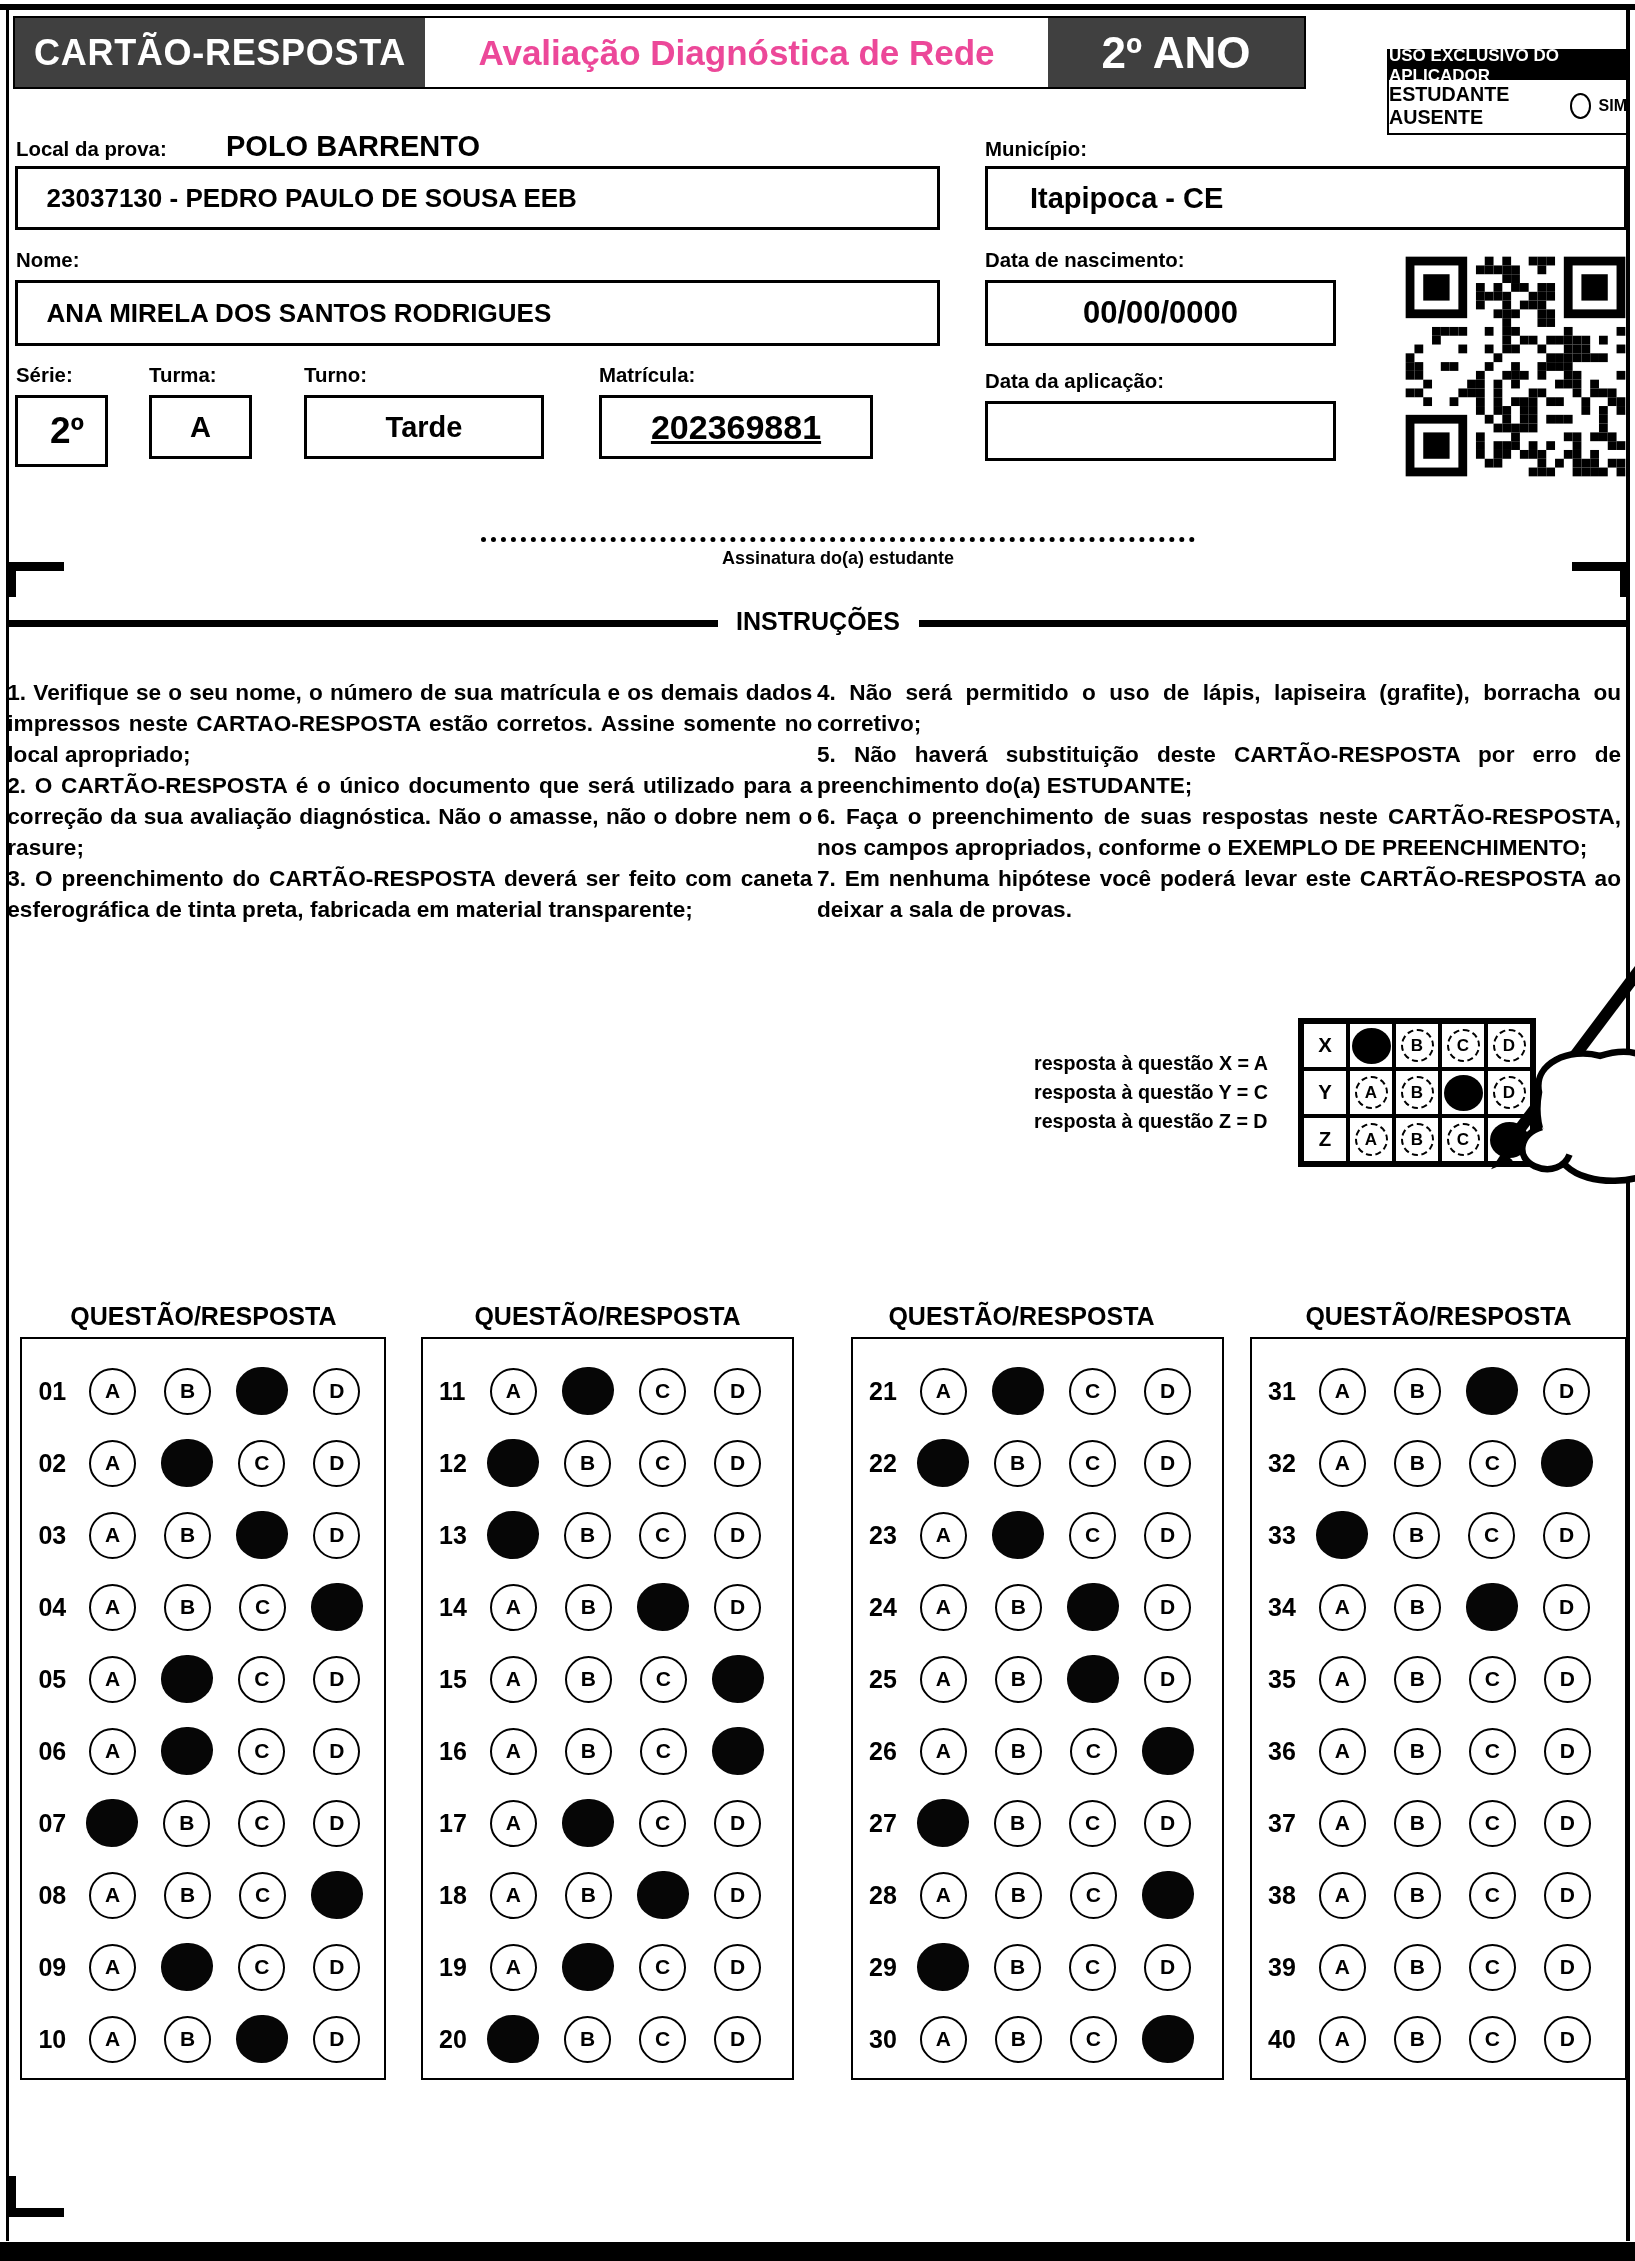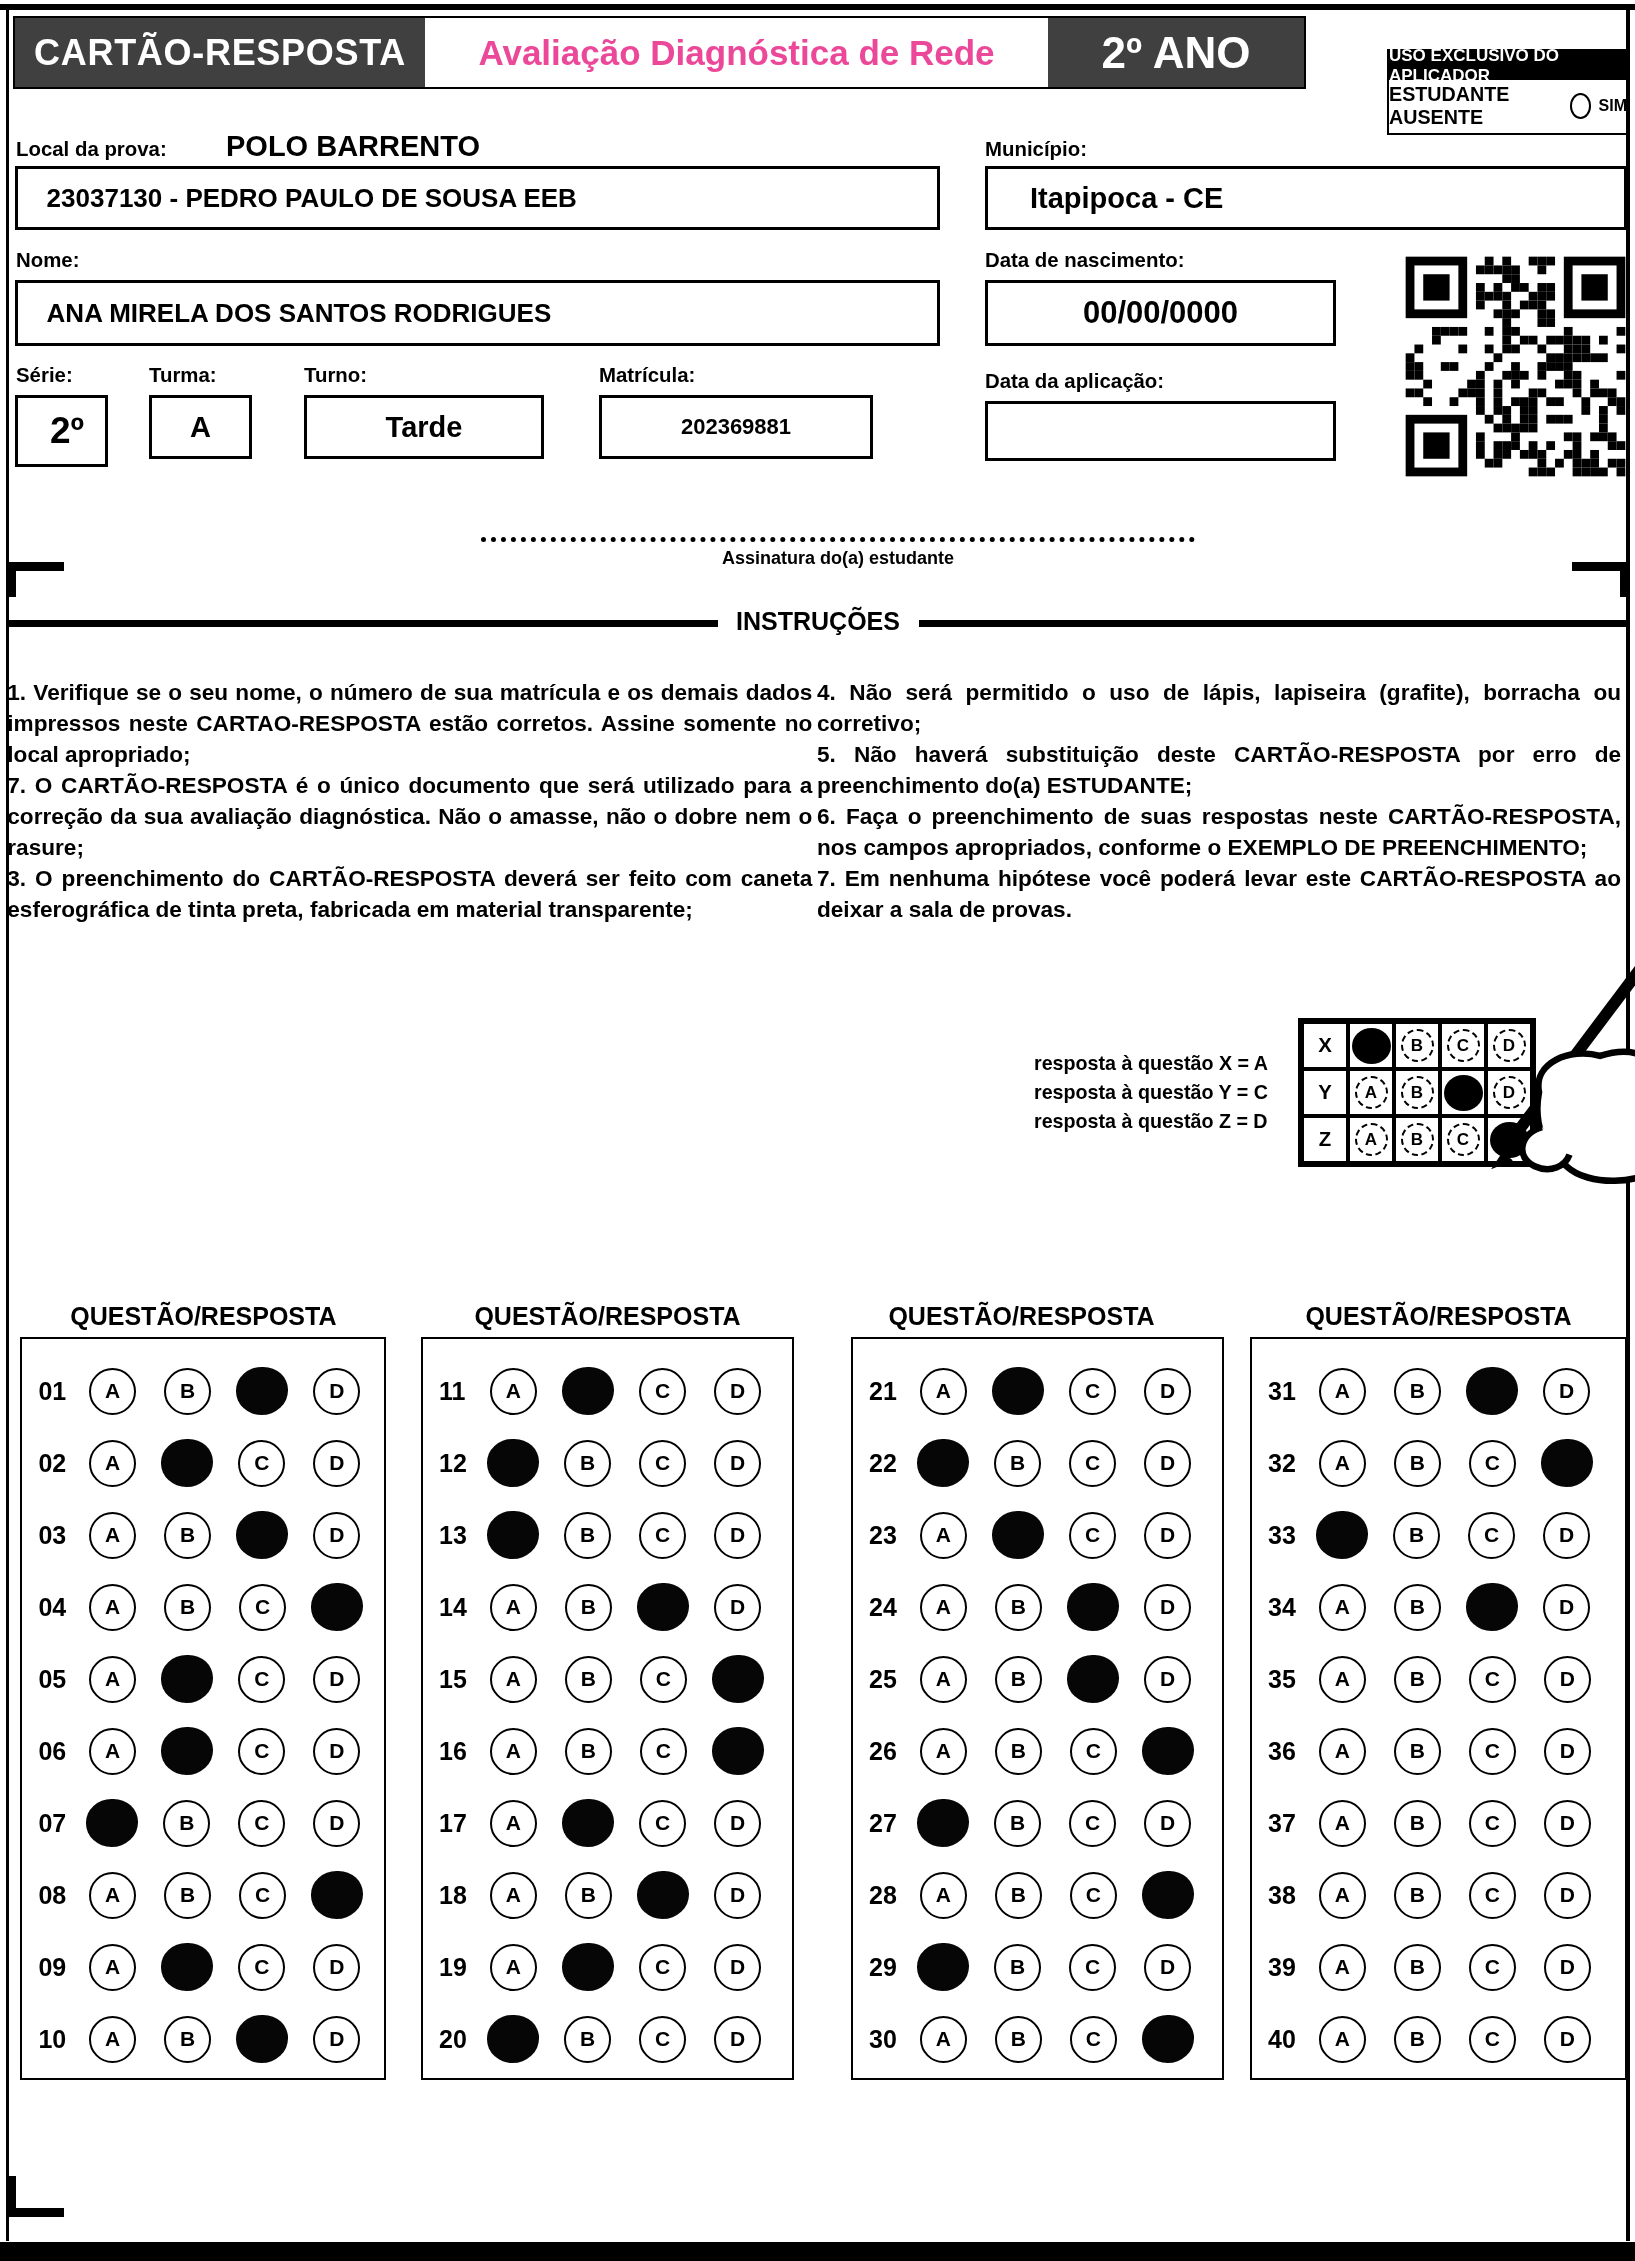--- a/index.html
+++ b/index.html
@@ -329,21 +329,21 @@
 
   <div class="abs field-box center" style="left:14.6px;  top:395px; width:93px; height:72px; font-size:37px;padding-left:12px;">
     <span>2º</span>
   </div>
   <div class="abs field-box center" style="left:149px; top:395px; width:103px; height:64px; font-size:29px;">
     <span>A</span>
   </div>
   <div class="abs field-box center" style="left:304px; top:395px; width:240px; height:64px; font-size:29px;">
     <span>Tarde</span>
   </div>
-  <div class="abs field-box center" style="left:599px; top:395px; width:274px; height:64px; font-size:22px;">
+  <div class="abs field-box center" style="left:599px; top:395px; width:274px; height:64px; font-size:34px;text-decoration:underline;">
     <span>202369881</span>
   </div>
   <div class="abs field-box center" style="left:985px; top:401px; width:351px; height:60px;">
     <span></span>
   </div>
 
   <div class="abs sig-line"></div>
   <div class="abs sig-label">Assinatura do(a) estudante</div>
 
   <div class="abs crop" style="left:7.3px;   top:562px; width:57px; height:8.7px;"></div>
@@ -352,21 +352,21 @@
   <div class="abs crop" style="left:1620px; top:562px; width:8.7px; height:35px;"></div>
   <div class="abs crop" style="left:7.3px;   top:2176px; width:8.7px; height:41px;"></div>
   <div class="abs crop" style="left:7.3px;   top:2208px; width:57px; height:8.7px;"></div>
 
   <div class="abs instr-divider-left"></div>
   <div class="abs instr-title">INSTRUÇÕES</div>
   <div class="abs instr-divider-right"></div>
 
   <div class="abs instr-col" id="instr-left" style="left:7.3px;   top:677px; width:805px;">
       <p>1. Verifique se o seu nome, o número de sua matrícula e os demais dados impressos neste CARTAO-RESPOSTA estão corretos. Assine somente no local apropriado;</p>
-      <p>7. O CARTÃO-RESPOSTA é o único documento que será utilizado para a correção da sua avaliação diagnóstica. Não o amasse, não o dobre nem o rasure;</p>
+      <p>2. O CARTÃO-RESPOSTA é o único documento que será utilizado para a correção da sua avaliação diagnóstica. Não o amasse, não o dobre nem o rasure;</p>
       <p>3. O preenchimento do CARTÃO-RESPOSTA deverá ser feito com caneta esferográfica de tinta preta, fabricada em material transparente;</p>
     </div>
   <div class="abs instr-col" id="instr-right" style="left:817px; top:677px; width:804px;">
       <p>4. Não será permitido o uso de lápis, lapiseira (grafite), borracha ou corretivo;</p>
       <p>5. Não haverá substituição deste CARTÃO-RESPOSTA por erro de preenchimento do(a) ESTUDANTE;</p>
       <p>6. Faça o preenchimento de suas respostas neste CARTÃO-RESPOSTA, nos campos apropriados, conforme o EXEMPLO DE PREENCHIMENTO;</p>
       <p>7. Em nenhuma hipótese você poderá levar este CARTÃO-RESPOSTA ao deixar a sala de provas.</p>
     </div>
 
   <div class="abs legend" id="legend">

